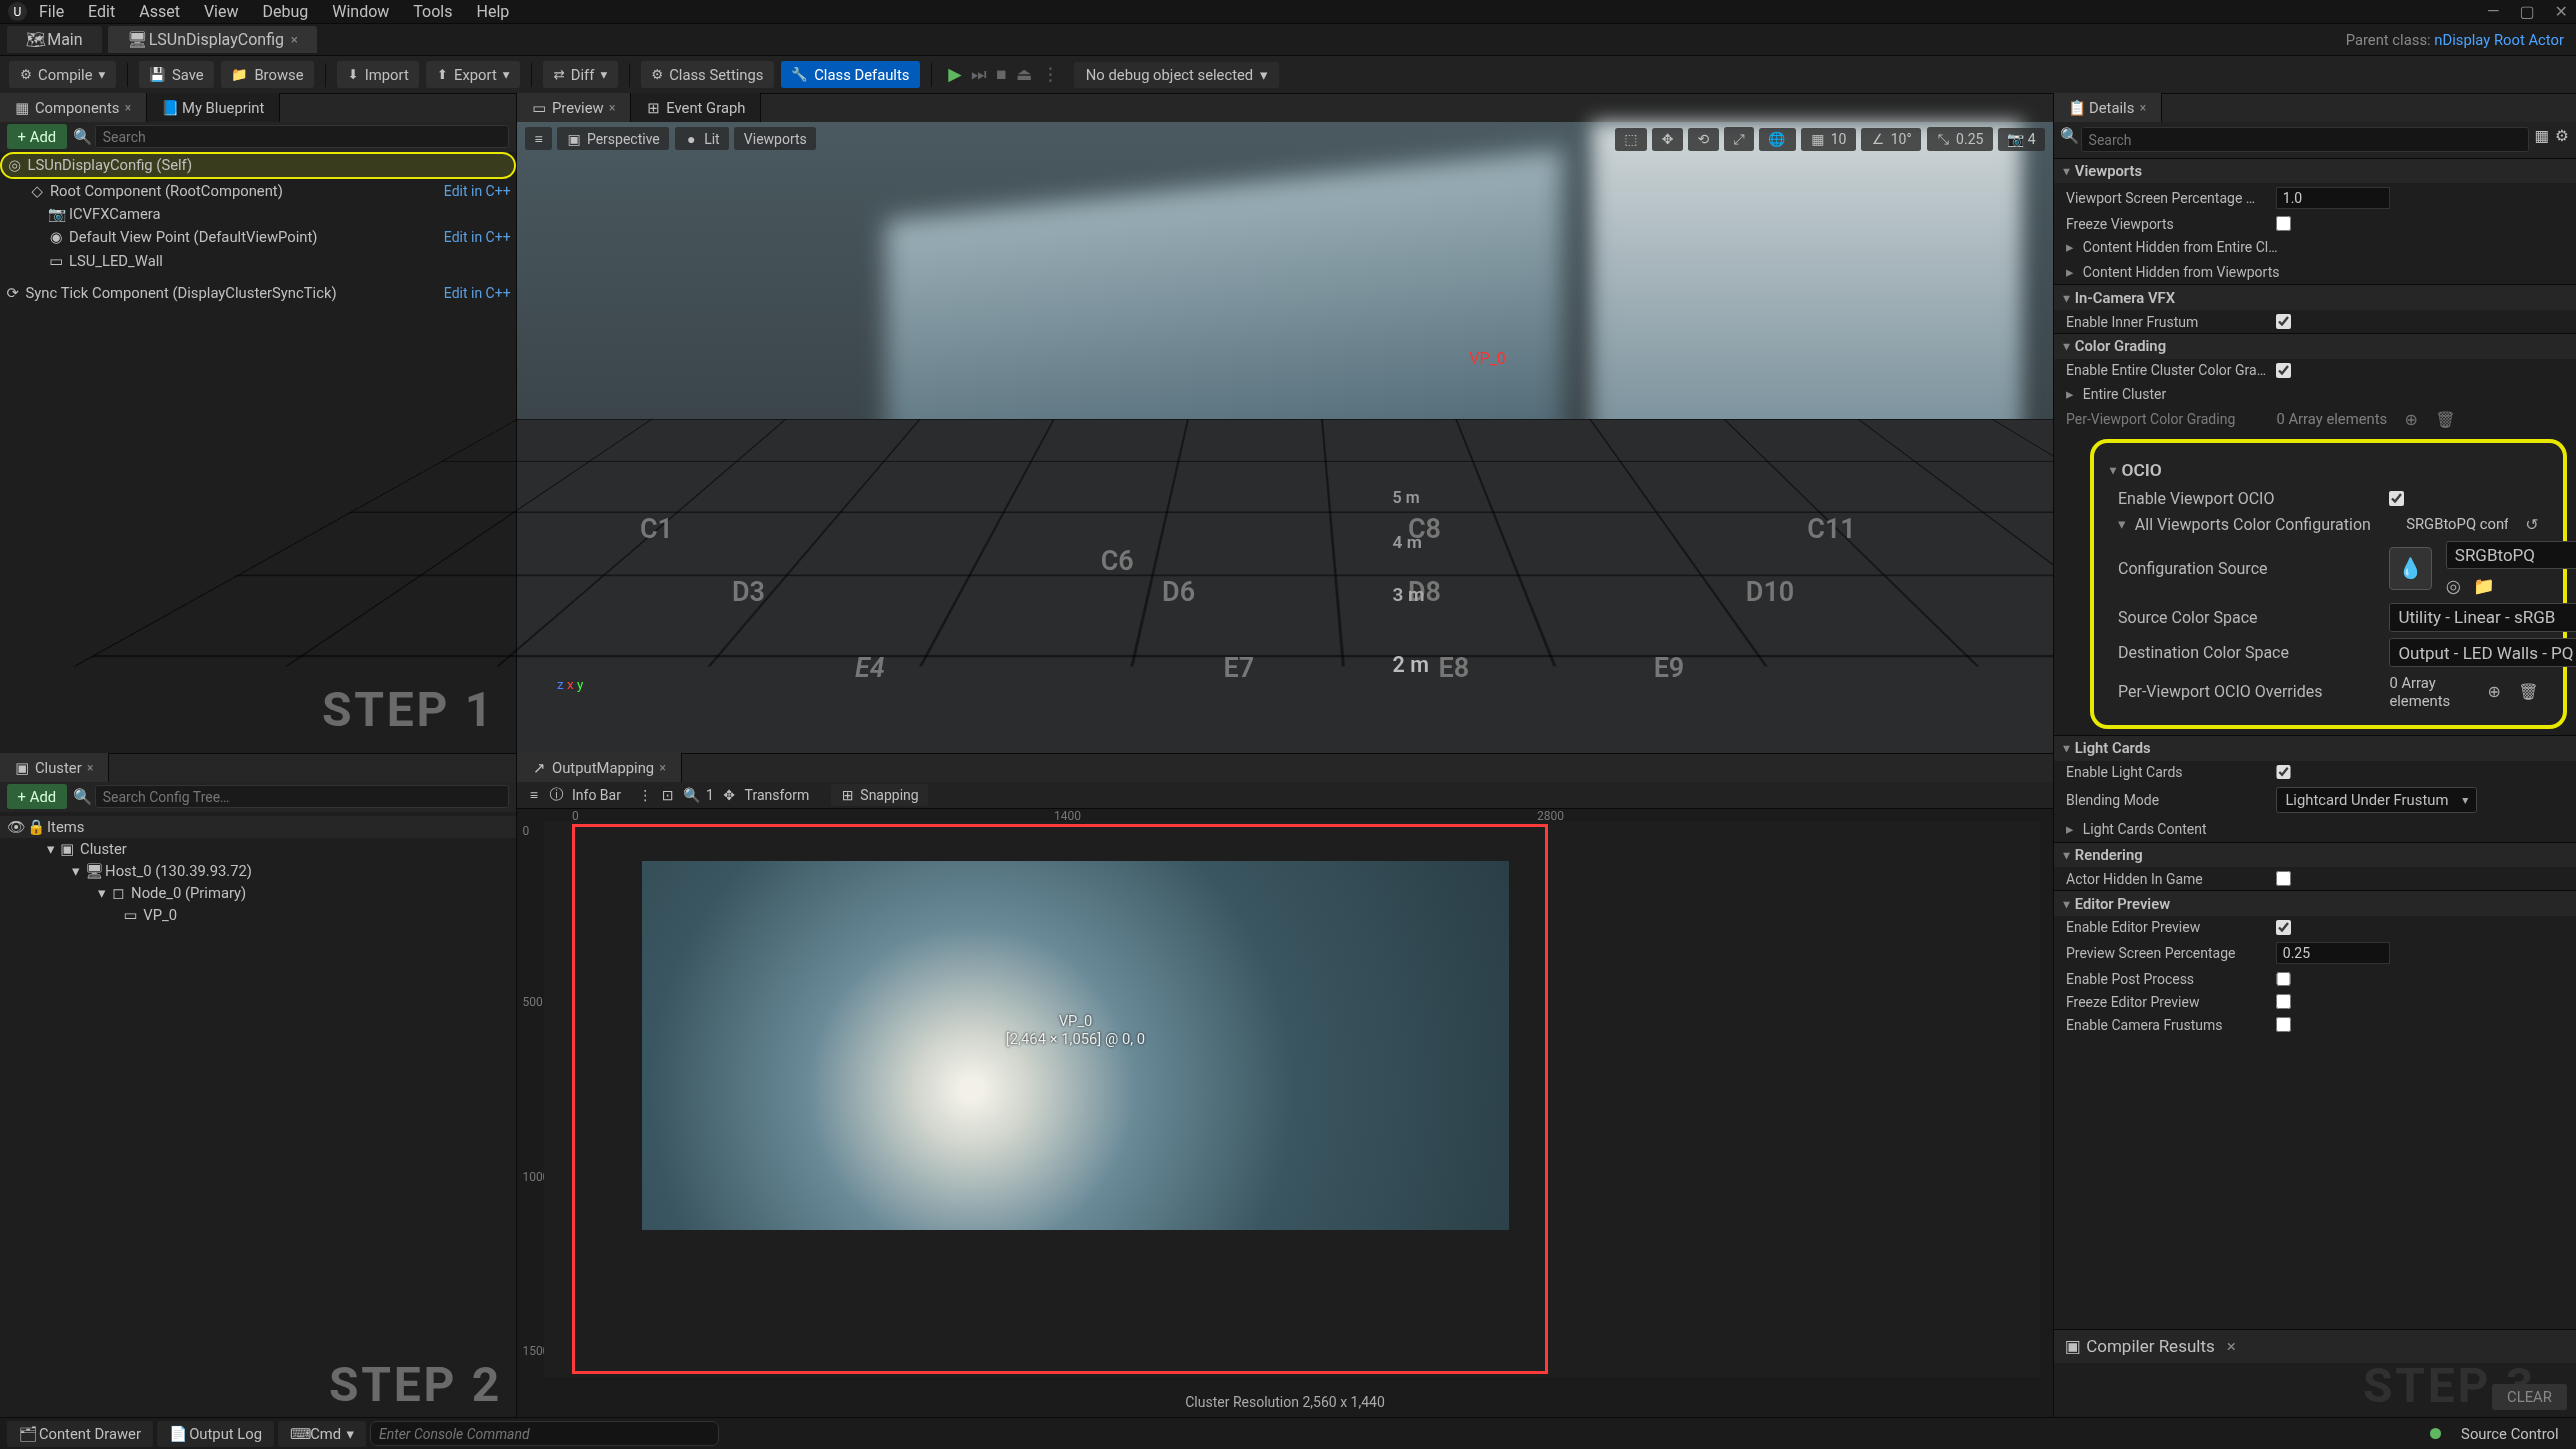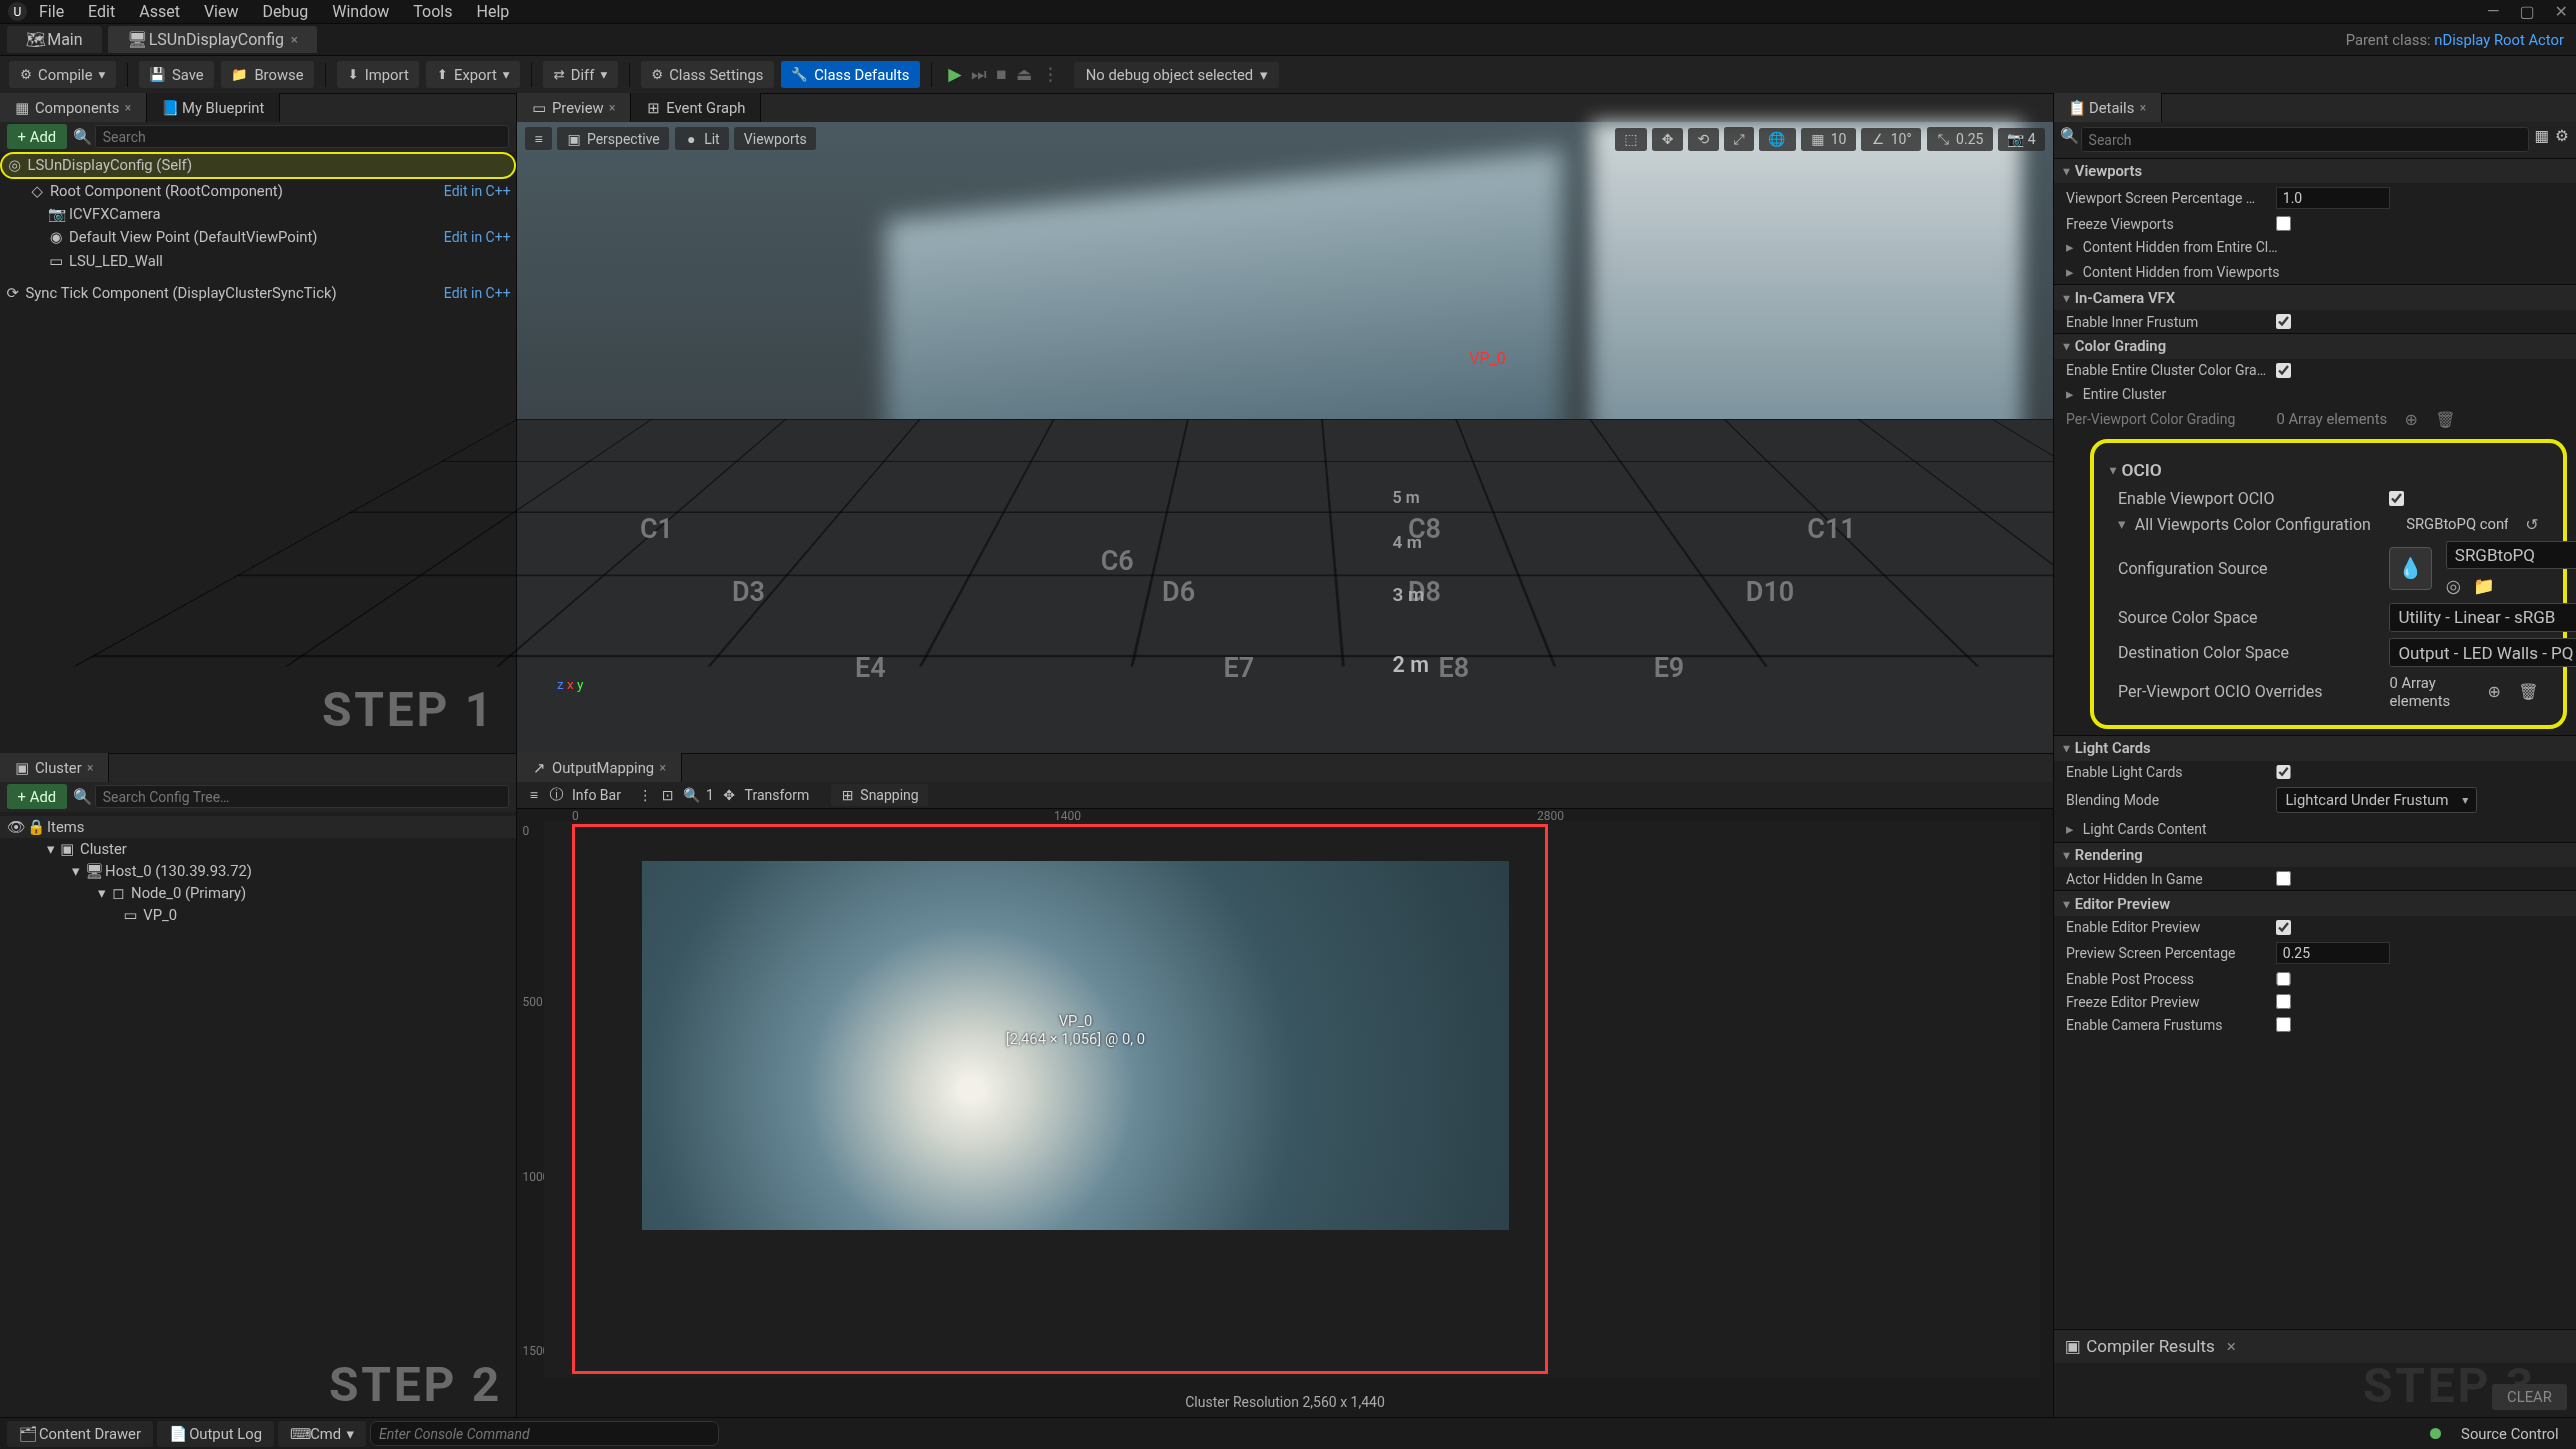--- a/index.html
+++ b/index.html
@@ -393,21 +393,21 @@
       <div class="grid-floor"></div>
 
       <div class="floor-label" style="top:62%; left:8%;">C1</div>
       <div class="floor-label" style="top:62%; left:38%;margin-top:32px;">C6</div>
       <div class="floor-label" style="top:62%; left:58%;">C8</div>
       <div class="floor-label" style="top:62%; left:84%;">C11</div>
       <div class="floor-label" style="top:72%; left:14%;">D3</div>
       <div class="floor-label" style="top:72%; left:42%;">D6</div>
       <div class="floor-label" style="top:72%; left:58%;">D8</div>
       <div class="floor-label" style="top:72%; left:80%;">D10</div>
-      <div class="floor-label" style="top:84%; left:22%;">E4</div>
+      <div class="floor-label" style="top:84%; left:22%;font-style:italic;">E4</div>
       <div class="floor-label" style="top:84%; left:46%;text-align:center;">E7</div>
       <div class="floor-label" style="top:84%; left:60%;">E8</div>
       <div class="floor-label" style="top:84%; left:74%;">E9</div>
       <div class="floor-label" style="top:58%; left:57%; font-size:16px; color:#999;">5 m</div>
       <div class="floor-label" style="top:65%; left:57%; font-size:17.4px; color:#999;">4 m</div>
       <div class="floor-label" style="top:73%; left:57%; font-size:19px; color:#aaa;">3 m</div>
       <div class="floor-label" style="top:84%; left:57%; font-size:21.5px; color:#bbb;">2 m</div>
       <div class="axis-gizmo" style="top:88%; left:40px;"><span class="z">z</span> <span class="x">x</span> <span class="y">y</span></div>
     </div>
 

